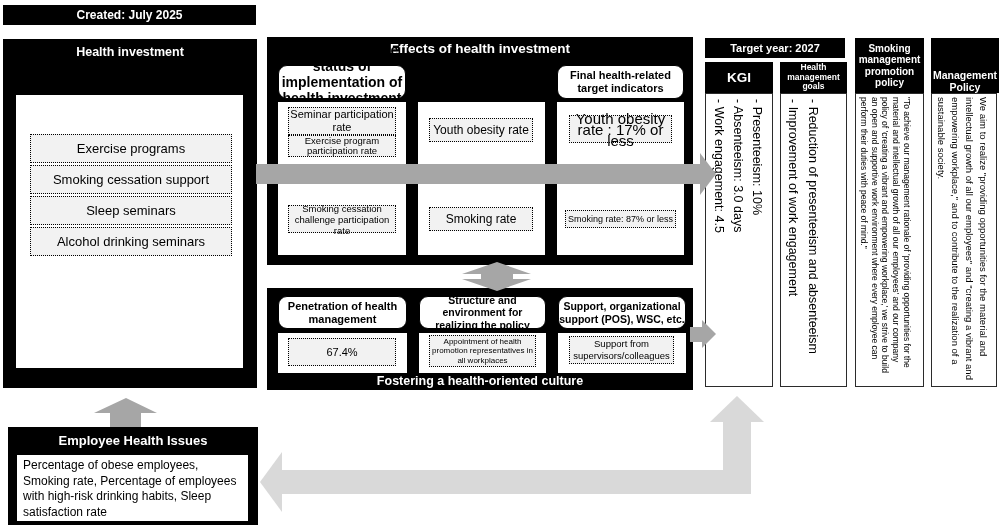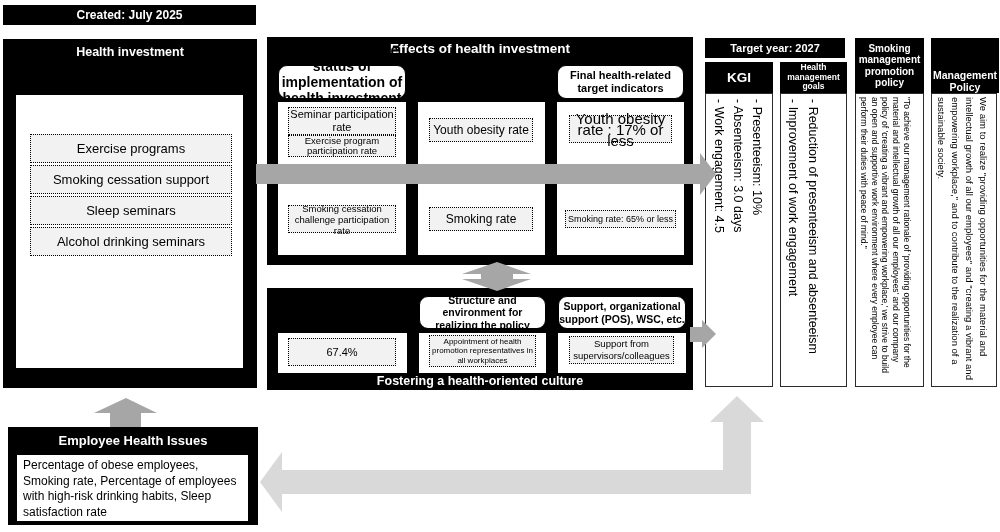--- a/index.html
+++ b/index.html
@@ -43,23 +43,24 @@
   <div class="abs rhead" style="left:557px;top:65px;width:127px;height:34px;font-size:11px;">Final health-related target indicators</div>
   <div class="abs wpanel" style="left:278px;top:102px;width:128px;height:153px;"></div>
   <div class="abs wpanel" style="left:418px;top:102px;width:127px;height:153px;"></div>
   <div class="abs wpanel" style="left:557px;top:102px;width:127px;height:153px;"></div>
   <div class="abs dotted" style="left:288px;top:107px;width:108px;height:28px;font-size:11px;line-height:13px;">Seminar participation rate</div>
   <div class="abs dotted" style="left:288px;top:135px;width:108px;height:22px;font-size:9.5px;line-height:10.5px;">Exercise program participation rate</div>
   <div class="abs dotted" style="left:288px;top:205px;width:108px;height:28px;font-size:9.5px;line-height:11px;">Smoking cessation challenge participation rate</div>
   <div class="abs dotted" style="left:429px;top:118px;width:104px;height:24px;font-size:12px;">Youth obesity rate</div>
   <div class="abs dotted" style="left:429px;top:207px;width:104px;height:24px;font-size:12px;">Smoking rate</div>
   <div class="abs dotted" style="left:569px;top:115px;width:103px;height:28px;font-size:15px;line-height:11px;">Youth obesity rate : 17% or less</div>
-  <div class="abs dotted" style="left:565px;top:210px;width:111px;height:18px;font-size:9px;">Smoking rate: 65% or less</div>
+  <div class="abs dotted" style="left:565px;top:210px;width:111px;height:18px;font-size:9px;">Smoking rate: 87% or less</div>
 
   <div class="abs black-box" style="left:267px;top:288px;width:426px;height:102px;"></div>
+  <div class="abs rhead" style="left:278px;top:296px;width:129px;height:33px;font-size:11px;">Penetration of health management</div>
   <div class="abs rhead" style="left:419px;top:296px;width:127px;height:33px;font-size:10.5px;">Structure and environment for realizing the policy</div>
   <div class="abs rhead" style="left:558px;top:296px;width:128px;height:33px;font-size:10.5px;">Support, organizational support (POS), WSC, etc.</div>
   <div class="abs wpanel" style="left:278px;top:333px;width:129px;height:40px;"></div>
   <div class="abs wpanel" style="left:419px;top:333px;width:127px;height:40px;"></div>
   <div class="abs wpanel" style="left:558px;top:333px;width:128px;height:40px;"></div>
   <div class="abs dotted" style="left:288px;top:338px;width:108px;height:28px;font-size:11px;">67.4%</div>
   <div class="abs dotted" style="left:429px;top:335px;width:107px;height:32px;font-size:8px;line-height:9.5px;">Appointment of health promotion representatives in all workplaces</div>
   <div class="abs dotted" style="left:569px;top:336px;width:105px;height:28px;font-size:9.5px;line-height:12px;">Support from supervisors/colleagues</div>
   <div class="abs ctitle" style="left:267px;top:374px;width:426px;font-size:12.5px;">Fostering a health-oriented culture</div>
 

